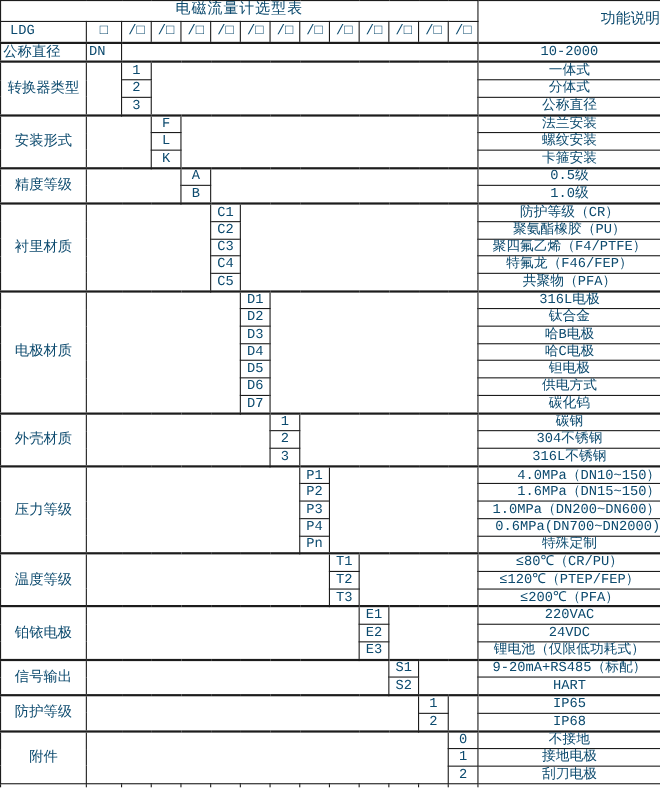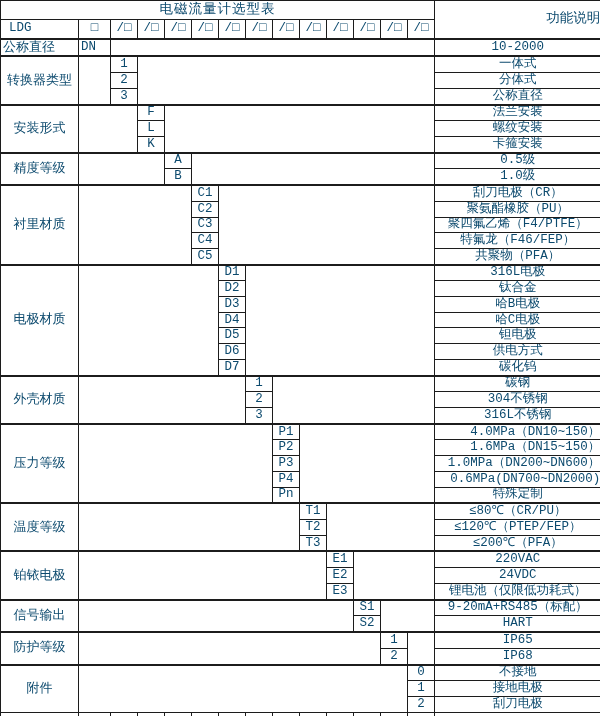--- a/index.html
+++ b/index.html
@@ -125,21 +125,21 @@
   <tr>
     <td>B</td>
     <td class="desc">1.0级</td>
   </tr>
 
   <tr class="band">
     <td class="cat" rowspan="5">衬里材质</td>
     <td class="gap" rowspan="5" colspan="4"></td>
     <td>C1</td>
     <td class="gap" rowspan="5" colspan="8"></td>
-    <td class="desc">刮刀电极（CR）</td>
+    <td class="desc">防护等级（CR）</td>
   </tr>
   <tr>
     <td>C2</td>
     <td class="desc">聚氨酯橡胶（PU）</td>
   </tr>
   <tr>
     <td>C3</td>
     <td class="desc">聚四氟乙烯（F4/PTFE）</td>
   </tr>
   <tr>

